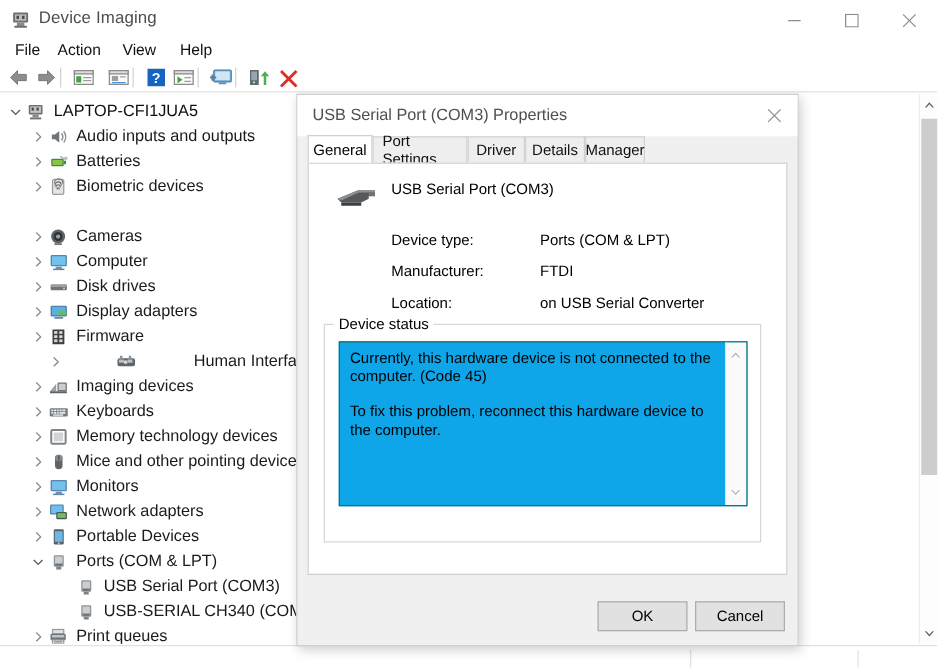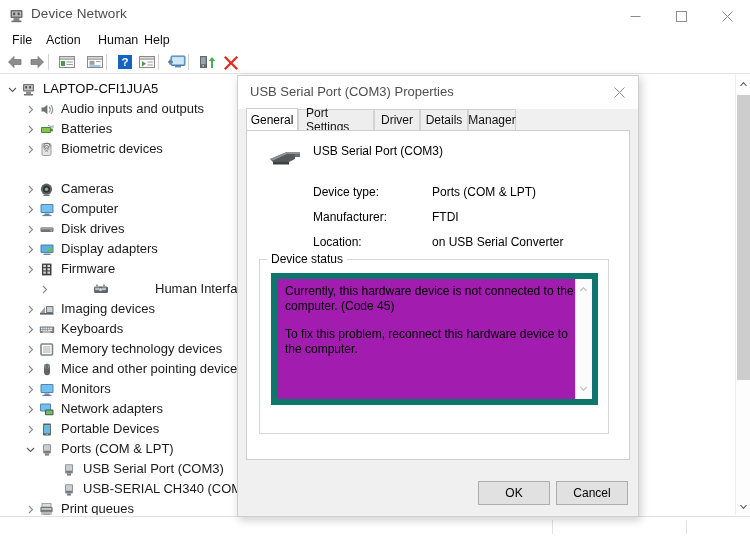--- a/index.html
+++ b/index.html
@@ -67,21 +67,21 @@
   .dev-head-icon{position:absolute;left:20px;top:14px;width:40px;height:26px;}
   .dev-head-name{position:absolute;left:66px;top:13px;font-size:12px;color:#000;}
   .info-key{position:absolute;font-size:12px;color:#000;}
   .info-val{position:absolute;left:185px;font-size:12px;color:#000;}
 
   .group{position:absolute;left:12px;top:128px;width:350px;height:175px;
          border:1px solid #d6d6d6;box-sizing:border-box;}
   .group-legend{position:absolute;left:20px;top:121px;background:#ffffff;padding:0 4px;font-size:12px;color:#000;}
 
   .statusbox{position:absolute;left:24px;top:142px;width:327px;height:132px;
-             background:#a21caf;border:6px solid #0f766e;box-sizing:border-box;}
+             background:#0ea5e9;border:1px solid #0f766e;box-sizing:border-box;}
   .status-text{position:absolute;left:8px;top:5px;width:290px;font-size:12px;color:#000;line-height:15px;}
   .status-text p{margin:0 0 13px 0;}
   .sb-scroll{position:absolute;right:0;top:0;width:16px;height:100%;background:#fbfbfb;border-left:1px solid #e4e4e4;}
   .sbs-arrow{position:absolute;left:0;width:15px;height:16px;display:flex;align-items:center;justify-content:center;}
   .sbs-up{top:2px;} .sbs-down{bottom:2px;}
 
   .dlg-btn{position:absolute;height:24px;width:72px;background:#e1e1e1;border:1px solid #adadad;
            box-sizing:border-box;font-size:12px;color:#000;display:flex;align-items:center;justify-content:center;}
   #dlg-ok{left:240px;top:405px;} #dlg-cancel{left:318px;top:405px;}
 </style>
@@ -94,21 +94,21 @@
     <div class="title-icon">
       <svg width="17" height="17" viewBox="0 0 17 17">
         <rect x="2.5" y="3" width="12" height="8" rx="1" fill="#6f6f6f"></rect>
         <rect x="4" y="4.5" width="9" height="5" fill="#bdbdbd"></rect>
         <rect x="5.2" y="5.6" width="2" height="2.6" fill="#4a4a4a"></rect>
         <rect x="9.6" y="5.6" width="2" height="2.6" fill="#4a4a4a"></rect>
         <rect x="5.5" y="11" width="6" height="3" fill="#8a8a8a"></rect>
         <rect x="3.5" y="13.6" width="10" height="1.6" fill="#6f6f6f"></rect>
       </svg>
     </div>
-    <div class="title-text">Device Network</div>
+    <div class="title-text">Device Imaging</div>
 
     <div class="wbtn" id="btn-min">
       <svg width="11" height="11" viewBox="0 0 11 11">
           <line x1="0.5" y1="5.5" x2="10.5" y2="5.5" stroke="#8c8c8c" stroke-width="1"></line>
         </svg>
     </div>
     <div class="wbtn" id="btn-max">
       <svg width="11" height="11" viewBox="0 0 11 11">
           <rect x="0.5" y="0.5" width="10" height="10" fill="none" stroke="#8c8c8c" stroke-width="1"></rect>
         </svg>
@@ -117,21 +117,21 @@
       <svg width="11" height="11" viewBox="0 0 11 11">
         <line x1="0.5" y1="0.5" x2="10.5" y2="10.5" stroke="#8c8c8c" stroke-width="1"></line>
         <line x1="10.5" y1="0.5" x2="0.5" y2="10.5" stroke="#8c8c8c" stroke-width="1"></line>
       </svg>
     </div>
   </div>
 
   <div class="menubar" id="menubar">
       <div class="menu-item" style="left: 8px;">File</div>
       <div class="menu-item" style="left: 42px;">Action</div>
-      <div class="menu-item" style="left: 94px;">Human</div>
+      <div class="menu-item" style="left: 94px;">View</div>
       <div class="menu-item" style="left: 140px;">Help</div>
     </div>
 
   <div class="toolbar">
     <div class="tb" style="left:4px">
       <svg width="18" height="16" viewBox="0 0 18 16">
         <path d="M8 2.5 L2.5 8 L8 13.5 L8 10.5 L15 10.5 L15 5.5 L8 5.5 Z" fill="#8d8d8d" stroke="#6e6e6e" stroke-width=".7"></path>
       </svg>
     </div>
     <div class="tb" style="left:26px">

